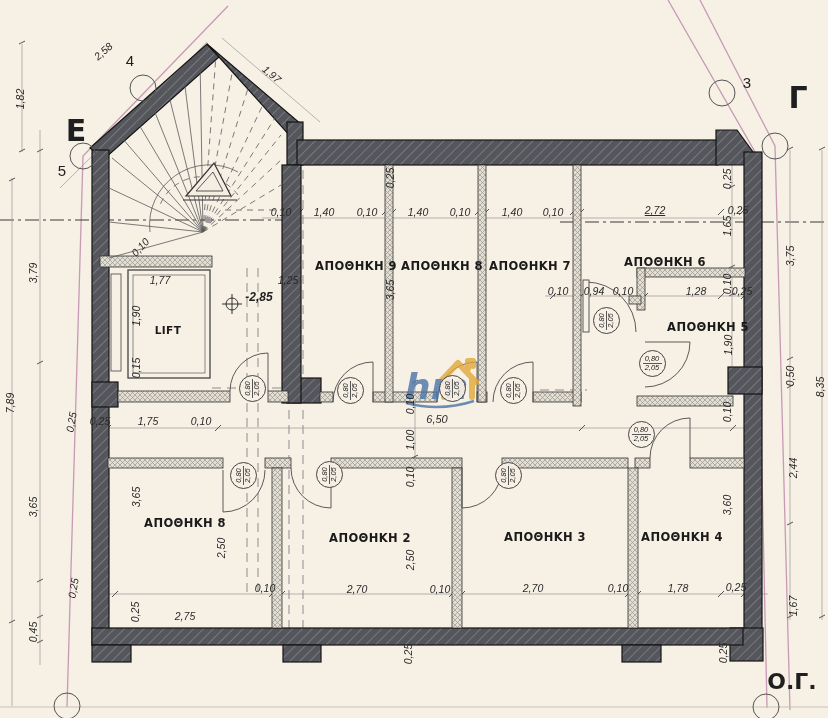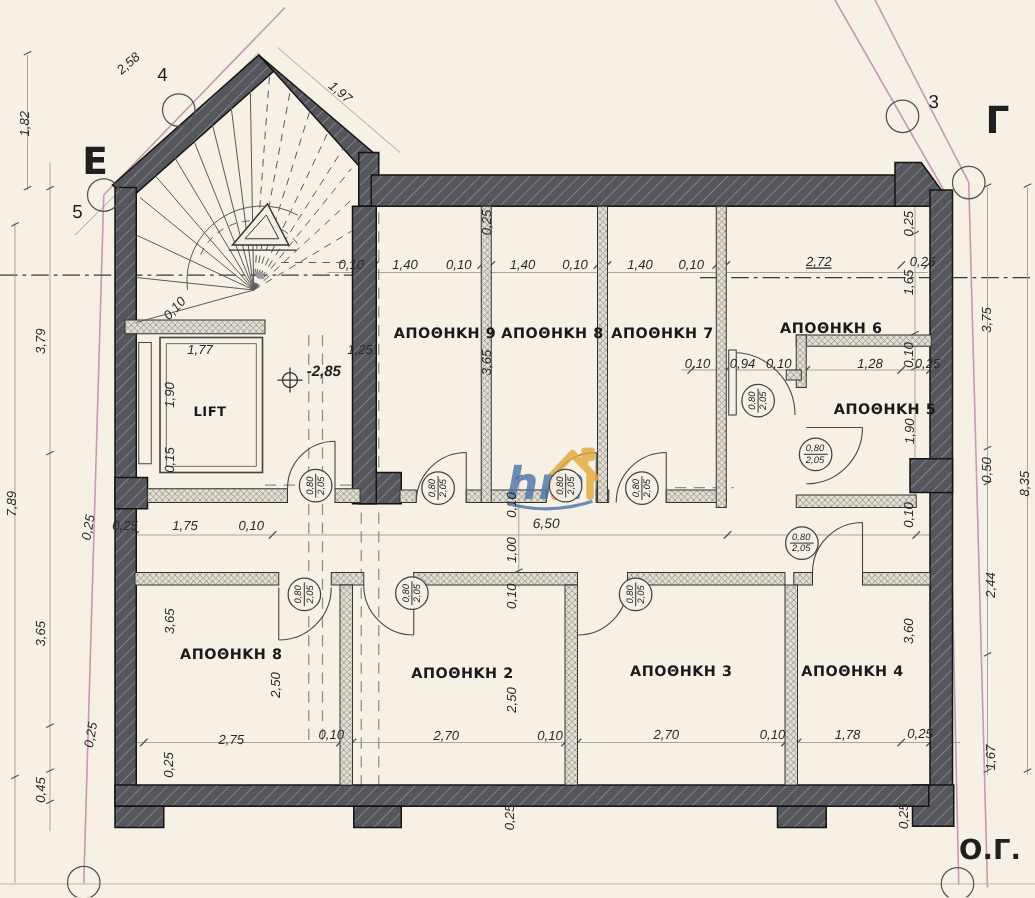--- a/index.html
+++ b/index.html
@@ -217,21 +217,21 @@
       <span class="lbl dim lg" style="left: 437px; top: 419px;">6,50</span>
       <span class="lbl dim" style="left: 410px; top: 404px; transform: translate(-50%, -50%) rotate(-90deg);">0,10</span>
       <span class="lbl dim" style="left: 410px; top: 440px; transform: translate(-50%, -50%) rotate(-90deg);">1,00</span>
       <span class="lbl dim" style="left: 410px; top: 477px; transform: translate(-50%, -50%) rotate(-90deg);">0,10</span>
       <span class="lbl dim" style="left: 136px; top: 497px; transform: translate(-50%, -50%) rotate(-90deg);">3,65</span>
       <span class="lbl dim" style="left: 221px; top: 548px; transform: translate(-50%, -50%) rotate(-90deg);">2,50</span>
       <span class="lbl dim" style="left: 410px; top: 560px; transform: translate(-50%, -50%) rotate(-90deg);">2,50</span>
       <span class="lbl dim" style="left: 727px; top: 412px; transform: translate(-50%, -50%) rotate(-90deg);">0,10</span>
       <span class="lbl dim" style="left: 727px; top: 505px; transform: translate(-50%, -50%) rotate(-90deg);">3,60</span>
       <span class="lbl dim" style="left: 135px; top: 612px; transform: translate(-50%, -50%) rotate(-90deg);">0,25</span>
-      <span class="lbl dim" style="left: 185px; top: 592px;">2,75</span>
+      <span class="lbl dim" style="left: 185px; top: 616px;">2,75</span>
       <span class="lbl dim" style="left: 265px; top: 588px;">0,10</span>
       <span class="lbl dim" style="left: 357px; top: 589px;">2,70</span>
       <span class="lbl dim" style="left: 440px; top: 589px;">0,10</span>
       <span class="lbl dim" style="left: 533px; top: 588px;">2,70</span>
       <span class="lbl dim" style="left: 618px; top: 588px;">0,10</span>
       <span class="lbl dim" style="left: 678px; top: 588px;">1,78</span>
       <span class="lbl dim" style="left: 736px; top: 587px;">0,25</span>
       <span class="lbl dim" style="left: 408px; top: 654px; transform: translate(-50%, -50%) rotate(-90deg);">0,25</span>
       <span class="lbl dim" style="left: 723px; top: 653px; transform: translate(-50%, -50%) rotate(-90deg);">0,25</span>
       <span class="lbl room" style="left: 356px; top: 266px;">ΑΠΟΘΗΚΗ 9</span>

